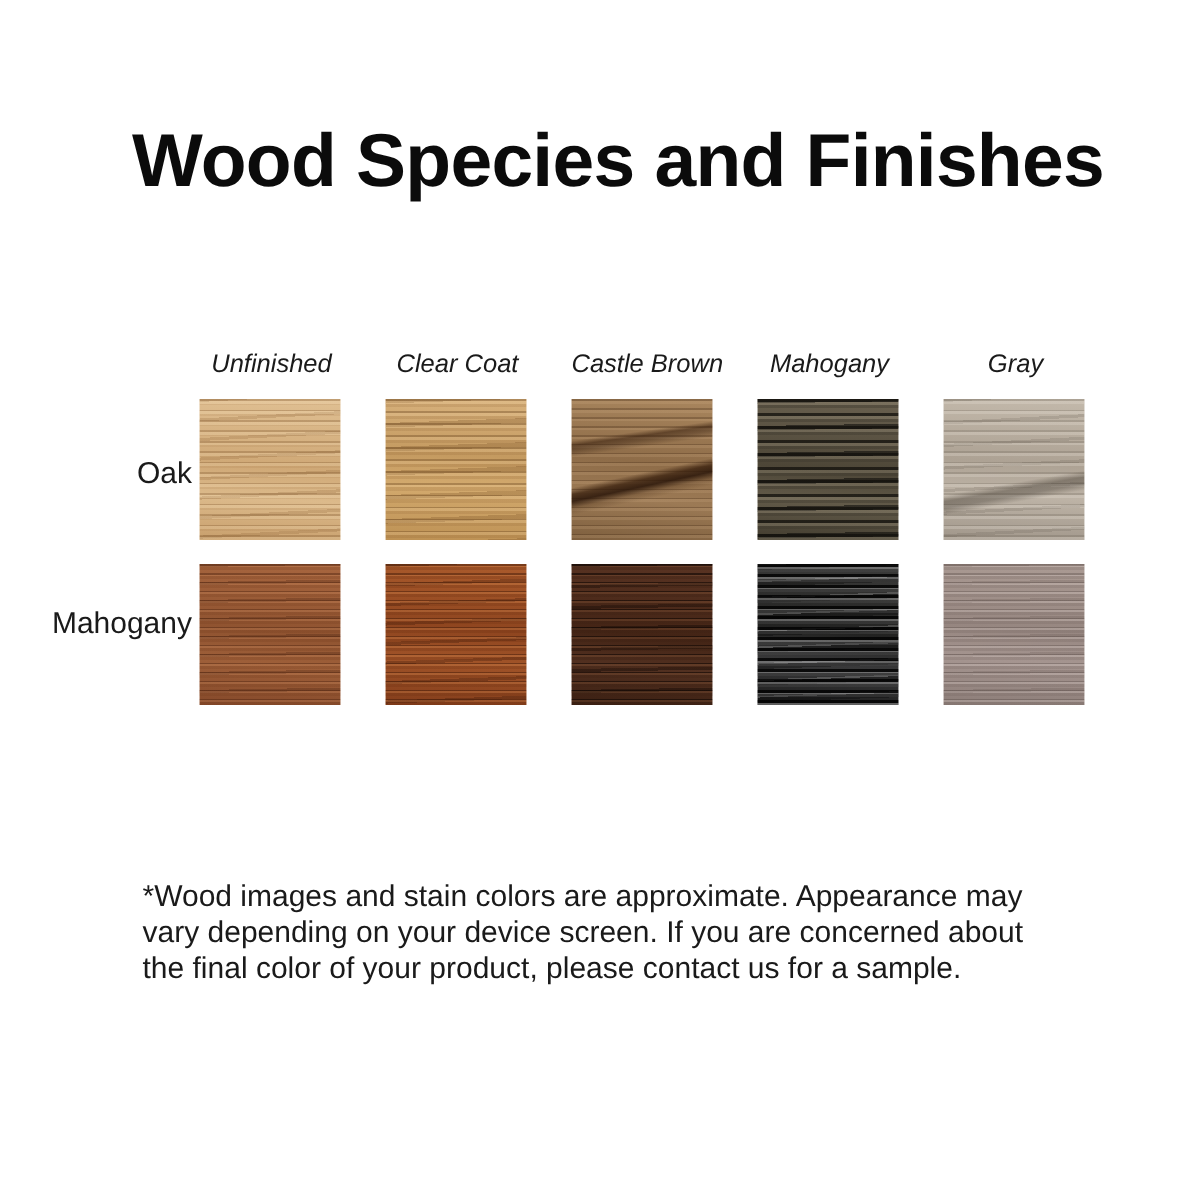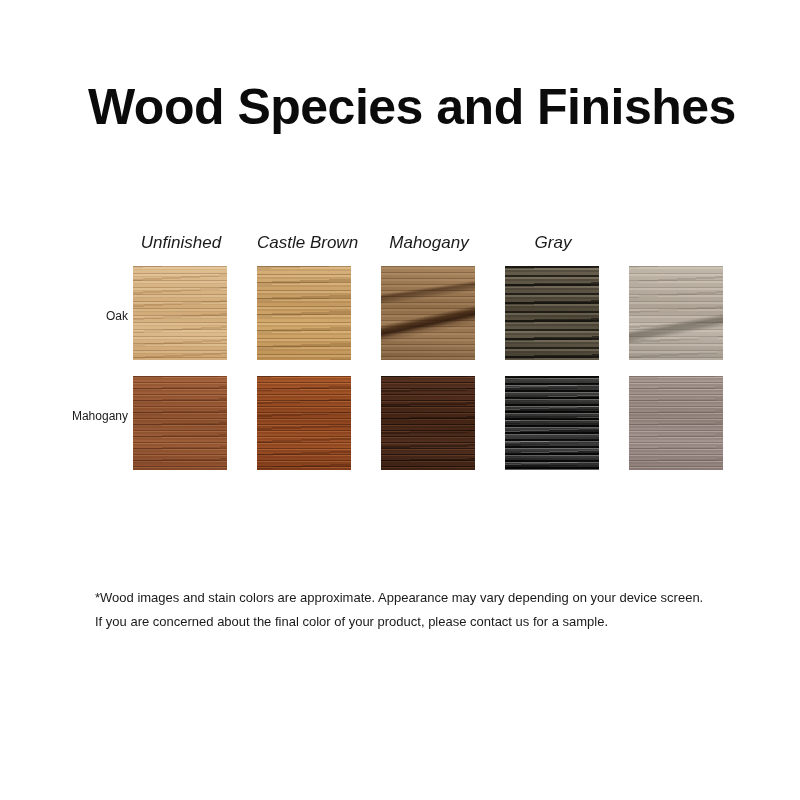--- a/index.html
+++ b/index.html
@@ -76,21 +76,21 @@
     position: relative;
     overflow: hidden;
   }
   .swatch:last-child { margin-right: 0; }
 
   .row-label {
     position: absolute;
     right: 0;
     width: 120px;
     text-align: right;
-    font-size: 12px;
+    font-size: 20px;
     line-height: 22px;
     color: #1a1a1a;
     white-space: nowrap;
   }
   #label-oak  { left: 0px;  top: 305px; }
   #label-mah  { left: 0px;  top: 405px; text-align: right; }
   .row-label-wrap {
     position: absolute;
     left: 8px;
     width: 118px;
@@ -244,21 +244,21 @@
         rgba(0,0,0,0) 2px, rgba(0,0,0,0) 12px),
       linear-gradient(183deg, #ab9b94 0%, #968680 46%, #a59590 68%, #8c7d78 100%);
   }
 
   
   .notes {
     position: absolute;
     left: 95px;
     top: 586px;
     width: 614px;
-    font-size: 13px;
+    font-size: 20px;
     line-height: 24px;
     color: #1a1a1a;
   }
   .note-line { margin: 0; }
 </style>
 </head>
 <body>
 
 <div id="page">
 
@@ -266,20 +266,21 @@
 
   <div class="row-label-wrap">
     <div class="row-label" id="label-oak">Oak</div>
     <div class="row-label" id="label-mah">Mahogany</div>
   </div>
 
   <div class="grid">
 
     <div class="header-row">
       <div class="col-head">Unfinished</div>
+      <div class="col-head">Clear Coat</div>
       <div class="col-head">Castle Brown</div>
       <div class="col-head">Mahogany</div>
       <div class="col-head">Gray</div>
     </div>
 
     <div class="swatch-row">
       <div class="swatch">
         <div class="wood w-oak-unfinished"></div>
       </div>
       <div class="swatch">

